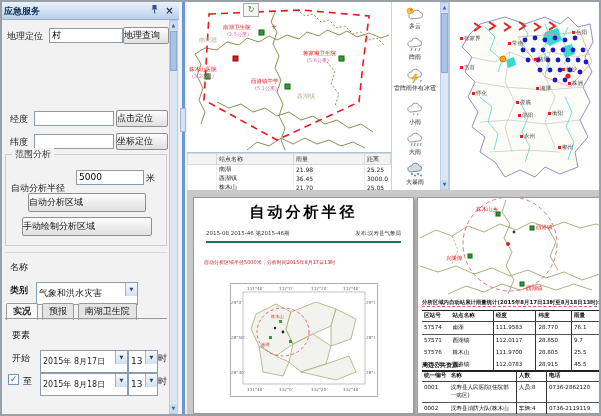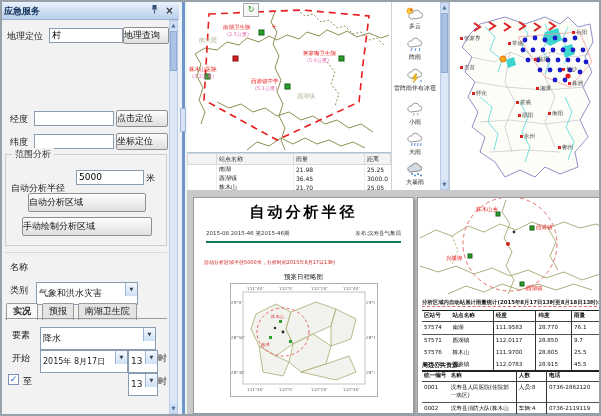--- a/index.html
+++ b/index.html
@@ -109,52 +109,52 @@
       <input class="tb" style="left: 70px; top: 15px; width: 62px;" value="5000">
       <span class="abs lbl" style="left:140px;top:17px;">米</span>
       <div class="btn" style="left:22px;top:38px;width:116px;height:17px;line-height:17px;">自动分析区域</div>
       <div class="btn" style="left:16px;top:62px;width:128px;height:17px;line-height:17px;">手动绘制分析区域</div>
     </div>
 
     <div class="abs" style="left:3px;top:250px;width:162px;height:1px;background:#d8d8d8;"></div>
 
     <span class="abs lbl" style="left:8px;top:259px;">名称</span>
 
-    <span class="abs lbl" style="left:8px;top:282px;">类别</span>
+    <span class="abs lbl" style="left:8px;top:282px;font-weight:bold;">类别</span>
     <div class="combo" style="left:34px;top:280px;width:96px;">
       <span>气象和洪水灾害</span>
       <span class="carr">▼</span>
     </div>
 
     <div class="abs" style="left:4px;top:301px;">
       <span class="tab active">实况</span>
       <span class="tab">预报</span>
       <span class="tab">南湖卫生院</span>
     </div>
     <div class="tabline" style="top:316px;"></div>
 
     <span class="abs lbl" style="left:10px;top:327px;">要素</span>
-    <div class="combo" style="left:38px;top:325px;width:110px;">
-      <span>降水</span>
-      <span class="carr">▼</span>
-    </div>
 
     <span class="abs lbl" style="left:10px;top:350px;">开始</span>
     <div class="combo" style="left:38px;top:348px;width:82px;font-size:8px;">
       <span>2015年 8月17日</span>
       <span class="carr">▼</span>
     </div>
     <div class="combo" style="left:126px;top:348px;width:24px;">
       <span>13</span>
       <span class="carr">▼</span>
     </div>
     <span class="abs lbl" style="left:156px;top:350px;">时</span>
 
     <span class="cb" style="left:6px;top:372px;">✓</span>
     <span class="abs lbl" style="left:21px;top:373px;">至</span>
+    <div class="combo" style="left:38px;top:371px;width:82px;font-size:8px;">
+      <span>2015年 8月18日</span>
+      <span class="carr">▼</span>
+    </div>
     <div class="combo" style="left:126px;top:371px;width:24px;">
       <span>13</span>
       <span class="carr">▼</span>
     </div>
     <span class="abs lbl" style="left:156px;top:373px;">时</span>
 
 
     <div class="vsb" style="left:167px;top:18px;height:394px;">
       <div class="ar" style="top:0;">▲</div>
       <div class="th" style="top:10px;height:40px;"></div>
@@ -394,21 +394,20 @@
 
   <div class="abs docarea">
 
     <div class="page" style="left:6px;top:7px;width:219px;height:215px;">
       <div class="p1title">自动分析半径</div>
       <div class="p1info">
         <span style="float:left;">2015-08 2015-46 第2015-46期</span>
         <span style="float:right;">发布:汉寿县气象局</span>
       </div>
       <div class="p1red">自动分析区域半径5000米，分析时间2015年8月17日13时</div>
-      <div class="p1caption">预案日程略图</div>
       <div class="p1fig">
         <svg width="144" height="110">
           <rect x="12" y="8" width="122" height="92" fill="none" stroke="#999" stroke-width=".6"></rect>
           <g font-size="4.2" fill="#667">
             <text x="16" y="6">111°40'</text>
               <text x="48" y="6">112°0'</text>
             <text x="80" y="6">112°20'</text>
               <text x="112" y="6">112°40'</text>
             <text x="16" y="107">111°40'</text>
               <text x="48" y="107">112°0'</text>

